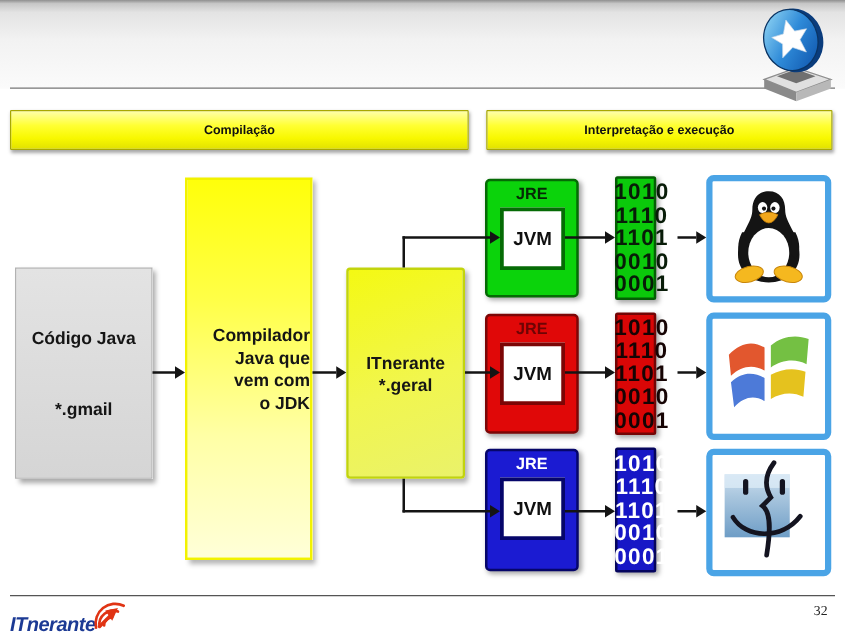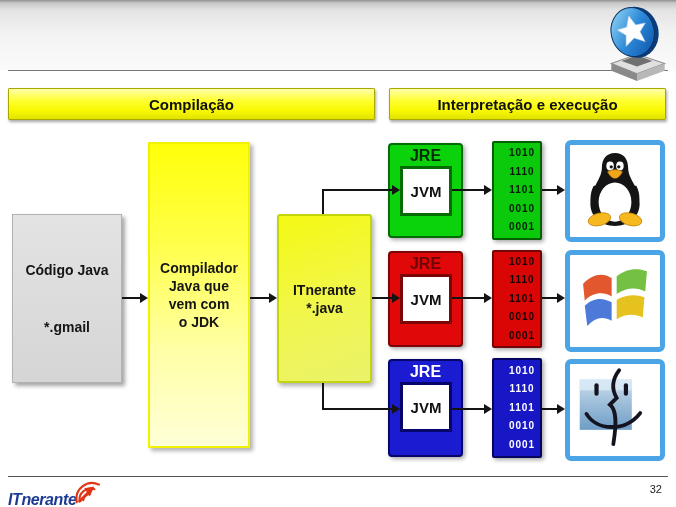--- a/index.html
+++ b/index.html
@@ -18,77 +18,78 @@
   .title-rule { position:absolute; left:8px; top:70px; width:660px; height:1px; background:#777; }
   .award { position:absolute; left:602px; top:4px; }
 
   
   .bar {
     position:absolute; top:88px; height:32px; box-sizing:border-box;
     border:1px solid #a8a800; border-radius:1px;
     background:linear-gradient(180deg,#ffffaa 0%,#ffff33 38%,#f8f800 72%,#e2e200 100%);
     box-shadow:1px 2px 3px rgba(0,0,0,0.35);
     display:flex; align-items:center; justify-content:center;
-    font-weight:bold; font-size:15px; color:#101010;
+    font-weight:bold; font-size:10px; color:#101010;
   }
   .bar-left  { left:8px;   width:367px; }
   .bar-right { left:389px; width:277px;align-items:center; }
 
   
   .fbox {
     position:absolute; box-sizing:border-box; display:flex; flex-direction:column;
     align-items:center; justify-content:center; text-align:center;
     font-weight:bold; font-size:14px; color:#151515; line-height:18px;
   }
   .src {
     left:12px; top:214px; width:110px; height:169px;
     background:linear-gradient(180deg,#e3e3e3,#d5d5d5);
     border:1px solid #b2b2b2; box-shadow:3px 3px 4px rgba(0,0,0,0.35);gap:39px;
   }
   .compiler {
     left:148px; top:142px; width:102px; height:306px;
     border:2px solid #f2f200;
     background:linear-gradient(180deg,#ffff0a 0%,#ffff48 32%,#ffffa6 68%,#ffffd8 100%);
     box-shadow:3px 3px 4px rgba(0,0,0,0.3);
+    align-items:flex-end;
   }
   .bytecode {
     left:277px; top:214px; width:95px; height:169px;
     border:2px solid #c2d40c; border-radius:3px;
     background:linear-gradient(160deg,#f4f913 0%,#f1f64e 55%,#eaf26a 100%);
     box-shadow:2px 3px 4px rgba(0,0,0,0.3);
   }
 
   
   .jre {
     position:absolute; left:388px; width:75px; box-sizing:border-box;
     border-radius:4px; box-shadow:2px 2px 4px rgba(0,0,0,0.35);
   }
   .jre-green { top:143px; height:95px; background:#0bd30b; border:2px solid #056b05; }
   .jre-red   { top:251px; height:96px; background:#e00808; border:2px solid #7c0606; }
   .jre-blue  { top:359px; height:98px; background:#1b1bd2; border:2px solid #06066a; }
-  .jre-label { text-align:center; font-weight:bold; font-size:16px; margin-top:2px; }
+  .jre-label { text-align:center; font-weight:bold; font-size:13px; margin-top:2px; }
   .jre-green .jre-label { color:#062806; }
   .jre-red   .jre-label { color:#6e0404; }
   .jre-blue  .jre-label { color:#ffffff; }
   .jvm {
     position:absolute; left:10px; top:21px; width:52px; height:50px; box-sizing:border-box;
     background:#ffffff; border:3px solid #000;
     display:flex; align-items:center; justify-content:center;
     font-weight:bold; font-size:15px; color:#101010;
   }
   .jre-green .jvm { border-color:#056b05; }
   .jre-red   .jvm { border-color:#7c0606; }
   .jre-blue  .jvm { border-color:#06066a; }
 
   
   .bin {
-    position:absolute; left:492px; width:50px; box-sizing:border-box;
+    position:absolute; left:492px; width:33px; box-sizing:border-box;
     border-radius:2px; box-shadow:2px 2px 4px rgba(0,0,0,0.35);
     display:flex; flex-direction:column; justify-content:center; align-items:center;
-    font-weight:bold; font-size:10px; letter-spacing:1px;padding-left:10px;
+    font-weight:bold; font-size:18px; letter-spacing:1px;padding-left:10px;
   }
   .bin div { line-height:18.5px; }
   .bin-green { top:141px; height:99px;  background:#0bc90b; border:2px solid #045e04; color:#081c08; }
   .bin-red   { top:250px; height:98px;  background:#da0606; border:2px solid #730505; color:#160404; }
   .bin-blue  { top:358px; height:100px; background:#1717c6; border:2px solid #05055e; color:#ffffff; }
 
   
   .frame {
     position:absolute; left:565px; width:100px; height:102px; box-sizing:border-box;
     background:#ffffff; border:5px solid #4aa4e6; border-radius:6px;
@@ -102,21 +103,21 @@
   .ar { position:absolute; width:0; height:0; z-index:7;
         border-top:5px solid transparent; border-bottom:5px solid transparent;
         border-left:8px solid #141414; }
 
   
   .footer-rule { position:absolute; left:8px; top:476px; width:660px; height:1px; background:#555; }
   .brand { position:absolute; left:8px; top:480px; display:flex; align-items:flex-end; }
   .brand-text { font-size:16px; font-style:italic; font-weight:bold; color:#1c3a94; letter-spacing:-0.4px; }
   .brand svg { margin-left:-3px; margin-bottom:1px; }
   .contact { position:absolute; left:110px; top:484px; font-size:10px; color:#9a4638; }
-  .pagenum { position:absolute; right:14px; top:483px; font-size:11px; color:#222; }
+  .pagenum { position:absolute; right:14px; top:483px; font-size:11px; color:#222;font-family:Liberation Serif, serif; }
 </style>
 </head>
 <body>
 
 <div class="slide">
 
   <div class="header"></div>
   <div class="title-rule"></div>
 
   <div class="award">
@@ -154,21 +155,21 @@
 
   <div class="fbox compiler">
     <span>Compilador</span>
     <span>Java que</span>
     <span>vem com</span>
     <span>o JDK</span>
   </div>
 
   <div class="fbox bytecode">
     <span>ITnerante</span>
-    <span>*.java</span>
+    <span>*.geral</span>
   </div>
 
   <div class="jre jre-green">
     <div class="jre-label">JRE</div>
     <div class="jvm">
       <span>JVM</span>
     </div>
   </div>
   <div class="jre jre-red">
     <div class="jre-label">JRE</div>

